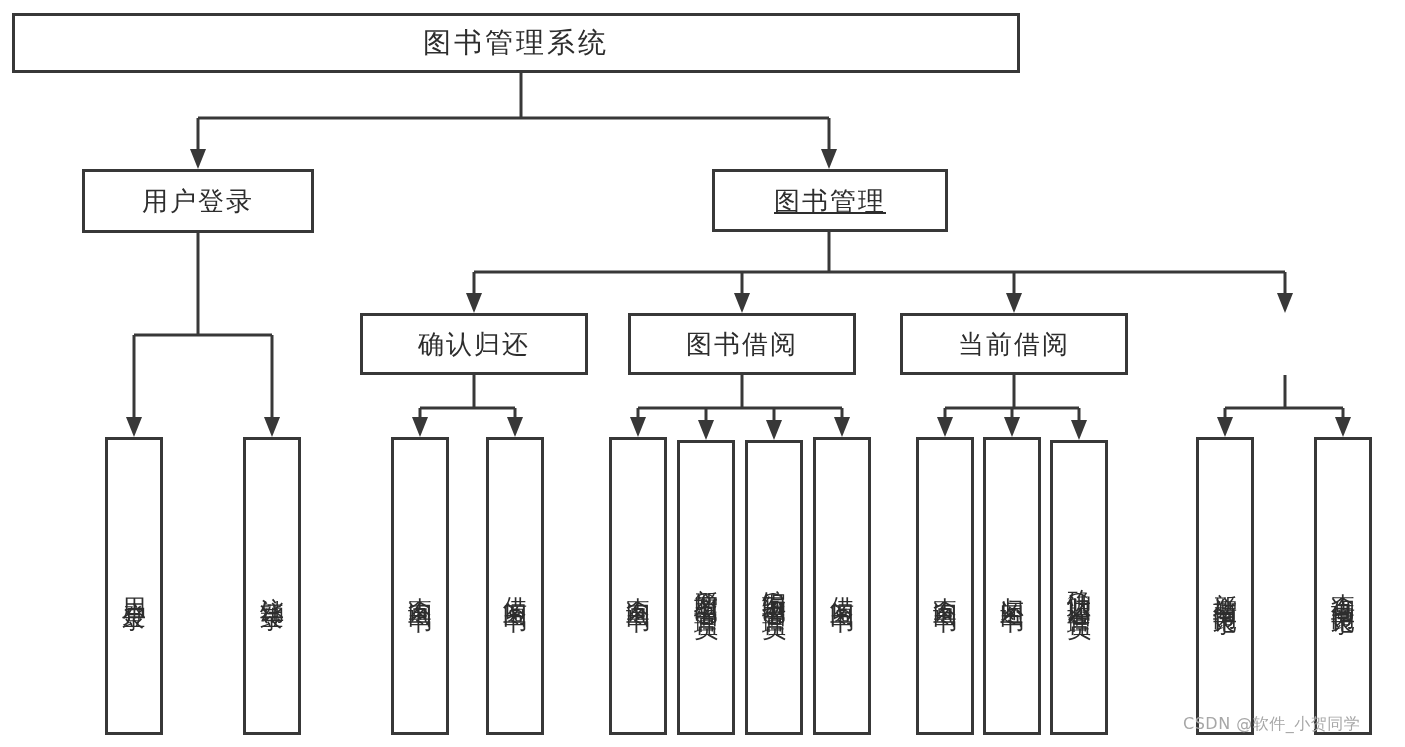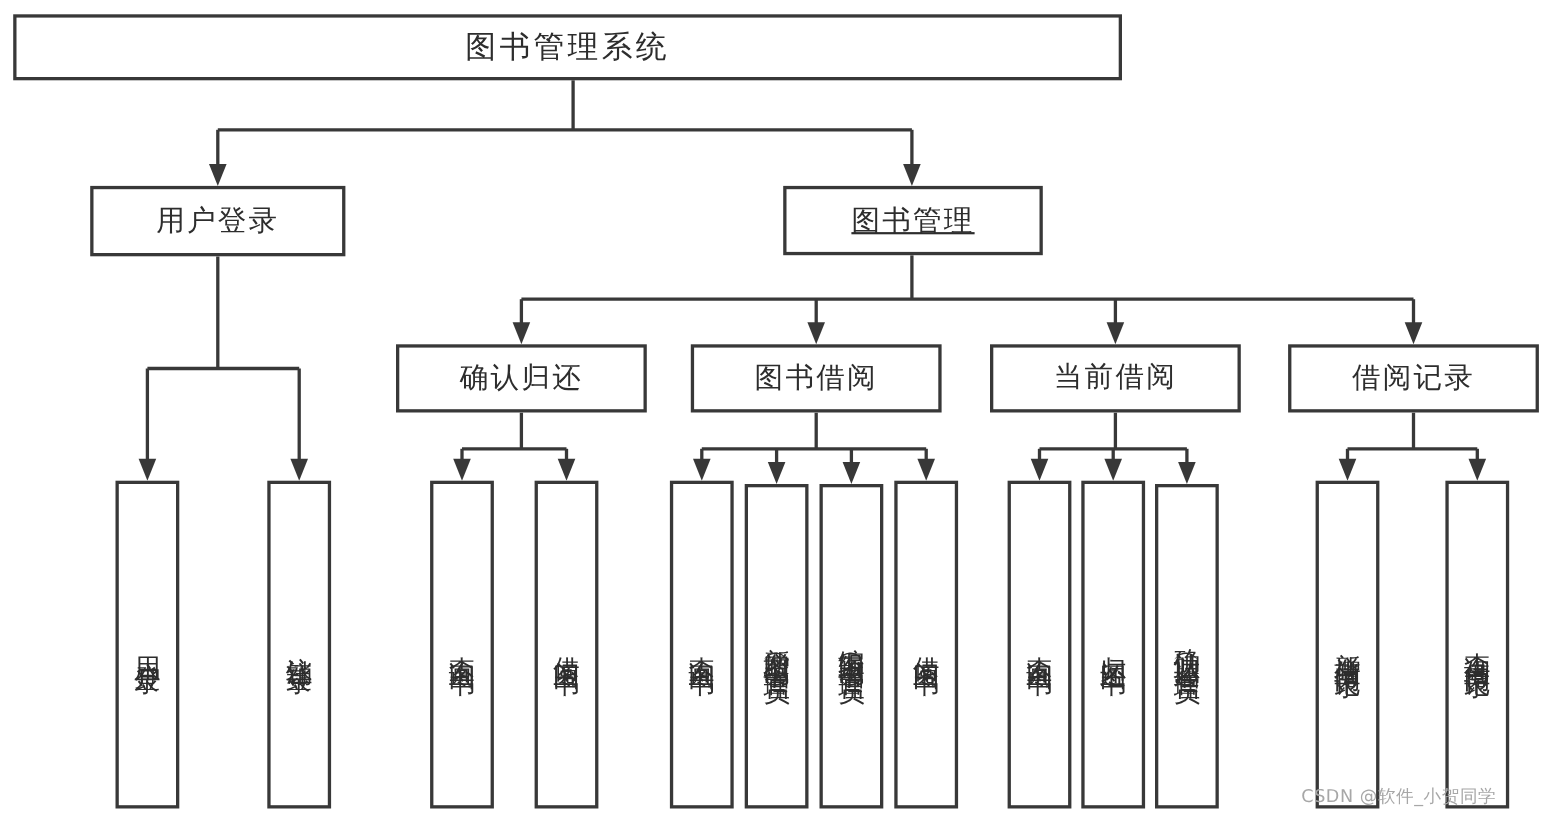--- a/index.html
+++ b/index.html
@@ -29,21 +29,21 @@
     letter-spacing:4px;
     line-height:1;
     white-space:nowrap;
   }
   
   #n-root        {left:12px;  top:13px;  width:1008px; height:60px;text-align:right;}
   #n-user-login  {left:82px;  top:169px; width:232px;  height:64px;}
   #n-book-mgmt   {left:712px; top:169px; width:236px;  height:63px;text-decoration:underline;}
   #n-new-rec     {left:360px; top:313px; width:228px;  height:62px;}
   #n-borrow      {left:628px; top:313px; width:228px;  height:62px;}
-  #n-current     {left:900px; top:313px; width:228px;  height:62px;font-family:Liberation Mono, monospace;}
+  #n-current     {left:900px; top:313px; width:228px;  height:62px;}
   #n-records     {left:1171px;top:313px; width:228px;  height:62px;}
   .leaf{width:58px;top:437px;height:298px;}
   #v-user-login  {left:105px;}
   #v-logout      {left:243px;}
   #v-query-1     {left:391px;}
   #v-borrow-1    {left:486px;}
   #v-query-2     {left:609px;}
   #v-add-book    {left:677px; top:440px;height:295px;}
   #v-edit-book   {left:745px; top:440px;height:295px;}
   #v-borrow-2    {left:813px;}
@@ -135,23 +135,20 @@
 
   <div class="node h-node" id="n-new-rec">
     <span>确认归还</span>
   </div>
   <div class="node h-node" id="n-borrow">
     <span>图书借阅</span>
   </div>
   <div class="node h-node" id="n-current">
     <span>当前借阅</span>
   </div>
-  <div class="node h-node" id="n-records">
-    <span>借阅记录</span>
-  </div>
 
   <div class="node v-node leaf" id="v-user-login">
     <span class="vtext">用户登录</span>
   </div>
   <div class="node v-node leaf" id="v-logout">
     <span class="vtext">注销登录</span>
   </div>
 
   <div class="node v-node leaf" id="v-query-1">
     <span class="vtext">查询图书</span>

